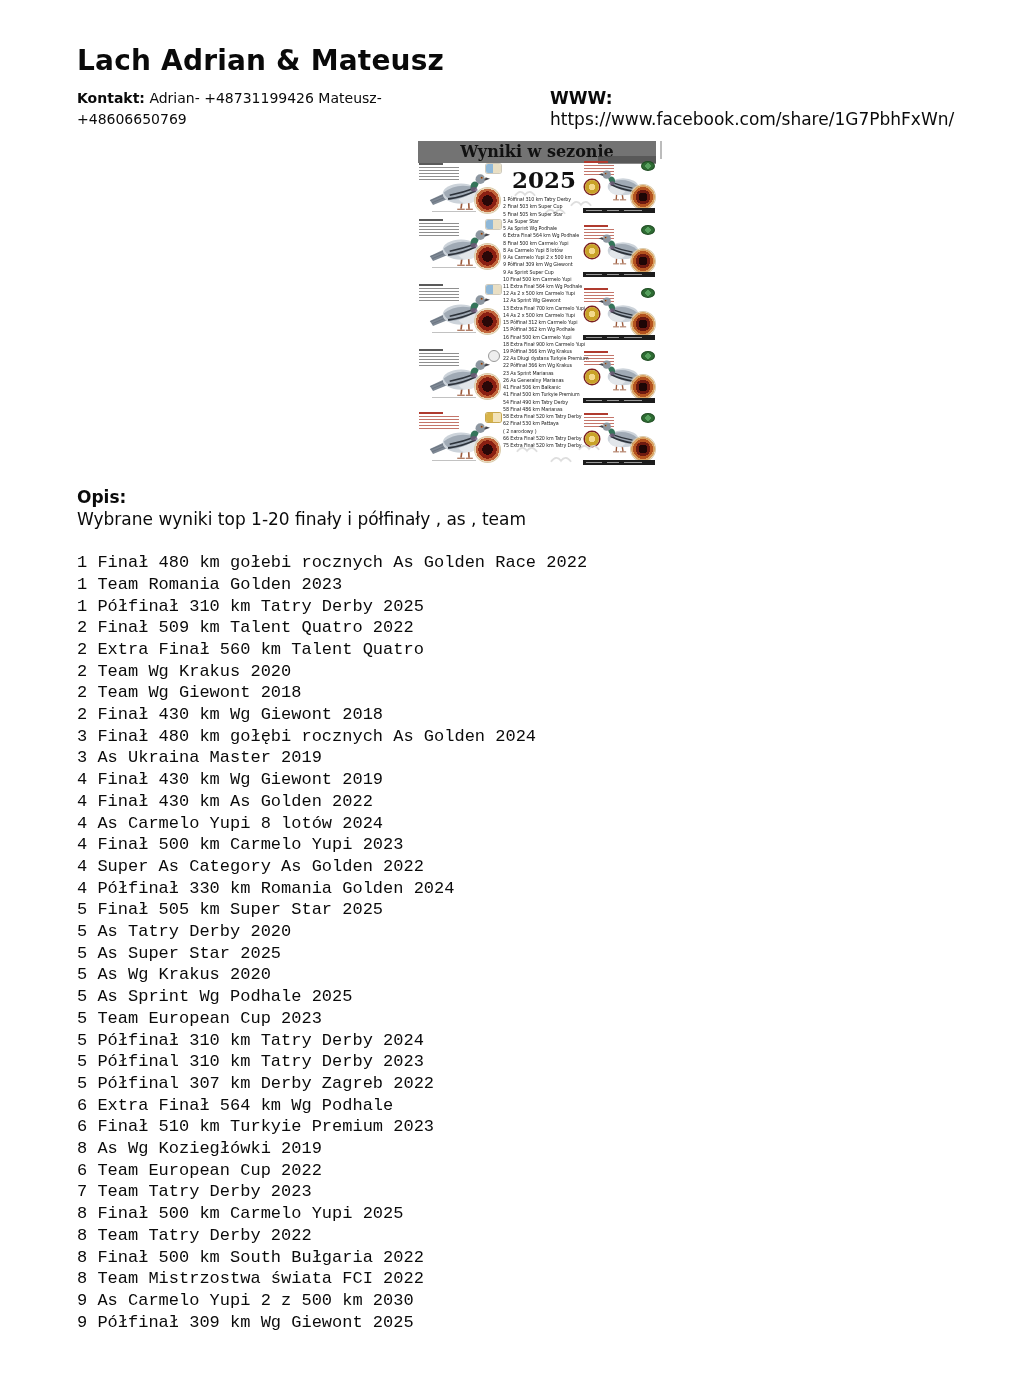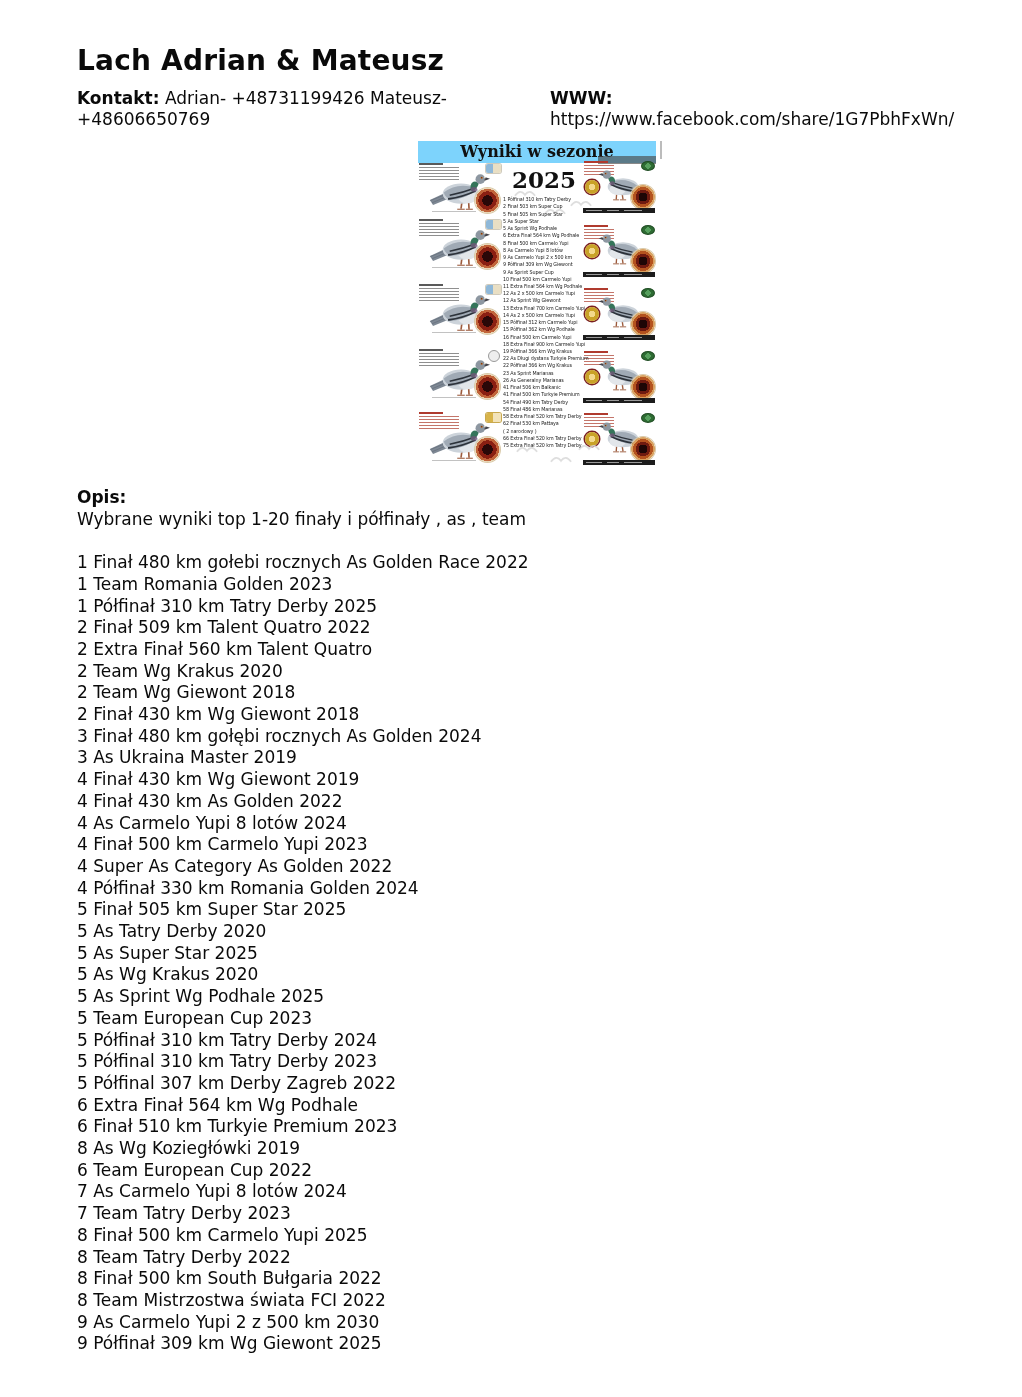--- a/index.html
+++ b/index.html
@@ -10,35 +10,35 @@
   }
   .b { font-weight:bold; }
 
   
   .page-title {
     position:absolute; left:77px; top:44px;
     font-size:28px; font-weight:bold; letter-spacing:0.2px;
   }
   .kontakt {
     position:absolute; left:77px; top:88px; width:380px;
-    font-size:17px; line-height:20.5px;
+    font-size:14px; line-height:20.5px;
   }
   .www {
     position:absolute; left:550px; top:88px; width:420px;
     font-size:17px; line-height:20.5px;
   }
 
   
   .poster {
     position:absolute; left:418px; top:141px; width:238px; height:327px;
     background:#ffffff; overflow:hidden;
   }
   .poster-edge { position:absolute; left:660px; top:141px; width:2px; height:18px; background:#bcbcbc; }
   .band {
-    position:absolute; top:0; left:0; right:0; height:22px; background:#7dd3fc;
+    position:absolute; top:0; left:0; right:0; height:22px; background:#737373;
     font-family:"DejaVu Serif","Liberation Serif",serif; font-weight:bold;
     font-size:16px; line-height:22px; text-align:center; color:#111;
   }
   .band-dark { position:absolute; top:15px; right:0; width:58px; height:8px; background:#4a4a4a; opacity:.65; }
   .year {
     position:absolute; top:25px; left:82px; width:88px; text-align:center;
     font-family:"DejaVu Serif","Liberation Serif",serif; font-weight:bold;
     font-size:23px; color:#111;
   }
   .plist {
@@ -82,21 +82,21 @@
   .rcard .pigeon { left:9px; top:7px; width:62px; height:36px; }
   .groundline { position:absolute; left:14px; bottom:3px; width:44px; height:1px; background:#c2c2c2; }
   .cbar { position:absolute; left:0; right:0; bottom:0; height:5px; background:#1c1c1c;
           display:flex; align-items:center; gap:5px; padding:0 3px; }
   .cbar i { display:block; height:1.5px; background:#9a9a9a; }
 
   .wbird { position:absolute; opacity:.85; }
 
   
   .opis { position:absolute; left:77px; top:487px; width:880px; font-size:17px; line-height:21.7px; }
-  .rline { white-space:nowrap; line-height:21.7px; }
+  .rline { white-space:nowrap; line-height:21.7px;font-family:Liberation Mono, monospace; }
   .blankline { height:21.7px; }
 </style>
 </head>
 <body>
 
 <div>
 
   <h1 class="page-title">Lach Adrian &amp; Mateusz</h1>
 
   <div class="kontakt">
@@ -520,21 +520,20 @@
         <div class="rline">5 As Wg Krakus 2020</div>
         <div class="rline">5 As Sprint Wg Podhale 2025</div>
         <div class="rline">5 Team European Cup 2023</div>
         <div class="rline">5 Półfinał 310 km Tatry Derby 2024</div>
         <div class="rline">5 Półfinal 310 km Tatry Derby 2023</div>
         <div class="rline">5 Półfinal 307 km Derby Zagreb 2022</div>
         <div class="rline">6 Extra Finał 564 km Wg Podhale</div>
         <div class="rline">6 Finał 510 km Turkyie Premium 2023</div>
         <div class="rline">8 As Wg Koziegłówki 2019</div>
         <div class="rline">6 Team European Cup 2022</div>
-        <div class="rline">7 As Carmelo Yupi 8 lotów 2024</div>
         <div class="rline">7 Team Tatry Derby 2023</div>
         <div class="rline">8 Finał 500 km Carmelo Yupi 2025</div>
         <div class="rline">8 Team Tatry Derby 2022</div>
         <div class="rline">8 Finał 500 km South Bułgaria 2022</div>
         <div class="rline">8 Team Mistrzostwa świata FCI 2022</div>
         <div class="rline">9 As Carmelo Yupi 2 z 500 km 2030</div>
         <div class="rline">9 Półfinał 309 km Wg Giewont 2025</div>
       </div>
   </div>
 

